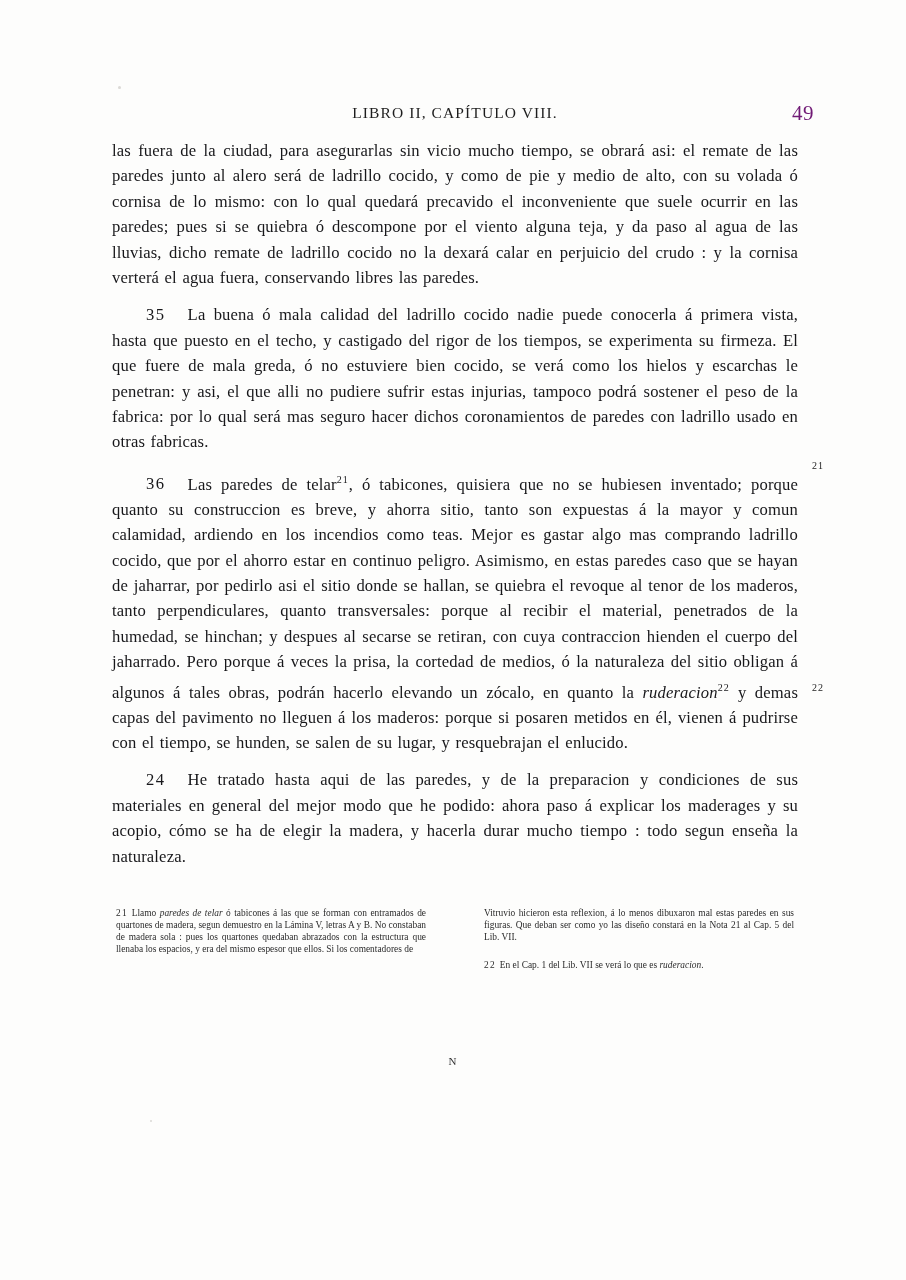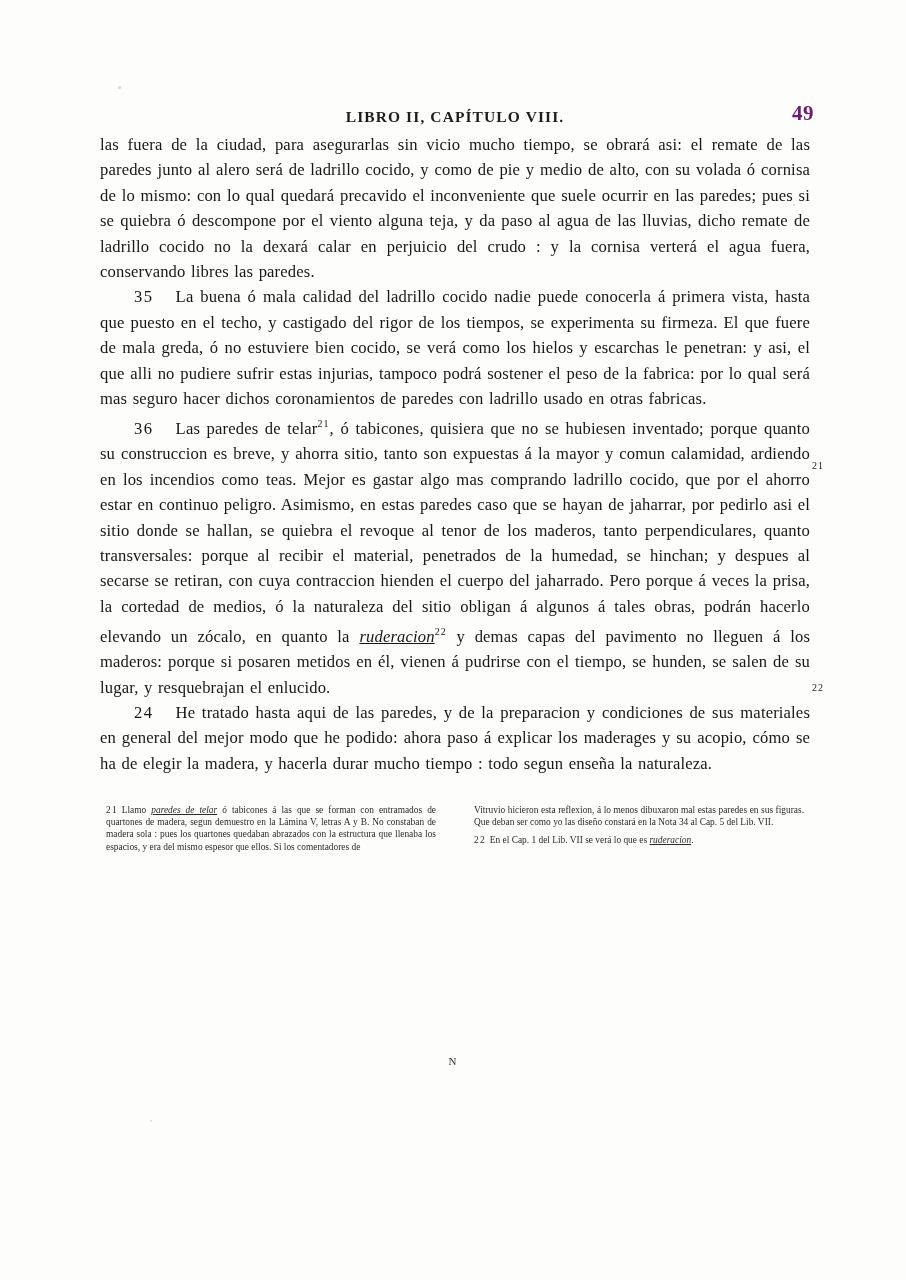--- a/index.html
+++ b/index.html
@@ -24,63 +24,61 @@
     background: #fdfdfc;
   }
   .content {
     position: absolute;
     left: 100px;
     top: 100px;
     width: 710px;
   }
   .running-head {
     display: flex;
-    align-items: flex-end;
+    align-items: center;
     justify-content: center;
     position: relative;
     height: 26px;
-    margin-bottom: 6px;
-    font-weight: bold;
+    margin-bottom: 12px;
   }
   .running-head .rh-title {
     font-family: "Liberation Serif", serif;
     font-size: 15.5px;
     letter-spacing: 1.1px;
     font-variant: small-caps;
     text-transform: uppercase;
     color: #1d1d1d;
   }
   .running-head .rh-page {
     position: absolute;
     right: -4px;
     bottom: 0;
     font-size: 21px;
     letter-spacing: 0.5px;
     color: #701a75;
   }
   .body-text p {
-    margin: 0;
+    margin: 12px;
     font-size: 16.6px;
     line-height: 25.4px;
     text-align: justify;
     text-justify: inter-word;
     letter-spacing: 0.15px;
     word-spacing: 1.2px;
     color: #17171a;
   }
   .body-text p.indent {
     text-indent: 34px;
   }
   .num {
     letter-spacing: 1.5px;
     padding-right: 22px;
   }
   .ital {
     font-style: italic;
-    text-decoration: underline;
   }
   sup.note {
     font-size: 10px;
     vertical-align: super;
     letter-spacing: 1px;
   }
   .marginal-note {
     position: absolute;
     font-size: 10px;
     color: #222;
@@ -99,21 +97,21 @@
     gap: 26px;
     font-size: 9.4px;
     line-height: 12.1px;
     color: #2b2b2b;
     text-align: justify;
   }
   .footnotes .col {
     width: 50%;
   }
   .footnotes p {
-    margin: 6px;
+    margin: 16px;
   }
   .footnotes p + p {
     margin-top: 1px;
   }
   .fn-num {
     letter-spacing: 1.2px;
     padding-right: 4px;
   }
   .signature {
     position: absolute;
@@ -159,21 +157,21 @@
       <p class="indent"><span class="num">24</span><span>He tratado hasta aqui de las paredes, y de la preparacion y condiciones de sus materiales en general del mejor modo que he podido: ahora paso á explicar los maderages y su acopio, cómo se ha de elegir la madera, y hacerla durar mucho tiempo : todo segun enseña la naturaleza.</span></p>
 
     </div>
 
 
     <div class="footnotes">
       <div class="col">
         <p><span class="fn-num">21</span><span>Llamo </span><span class="ital">paredes de telar</span><span> ó tabicones á las que se forman con entramados de quartones de madera, segun demuestro en la Lámina V, letras A y B. No constaban de madera sola : pues los quartones quedaban abrazados con la estructura que llenaba los espacios, y era del mismo espesor que ellos. Si los comentadores de</span></p>
       </div>
       <div class="col">
-        <p>Vitruvio hicieron esta reflexion, á lo menos dibuxaron mal estas paredes en sus figuras. Que deban ser como yo las diseño constará en la Nota 34 al Cap. 5 del Lib. VII.</p>
+        <p>Vitruvio hicieron esta reflexion, á lo menos dibuxaron mal estas paredes en sus figuras. Que deban ser como yo las diseño constará en la Nota 21 al Cap. 5 del Lib. VII.</p>
         <p><span class="fn-num">22</span><span>En el Cap. 1 del Lib. VII se verá lo que es </span><span class="ital">ruderacion</span><span>.</span></p>
       </div>
     </div>
 
   </div>
 
   <div class="marginal-note" style="left:812px; top:460px;">21</div>
   <div class="marginal-note" style="left:812px; top:682px;">22</div>
 
   <div class="signature">N</div>

